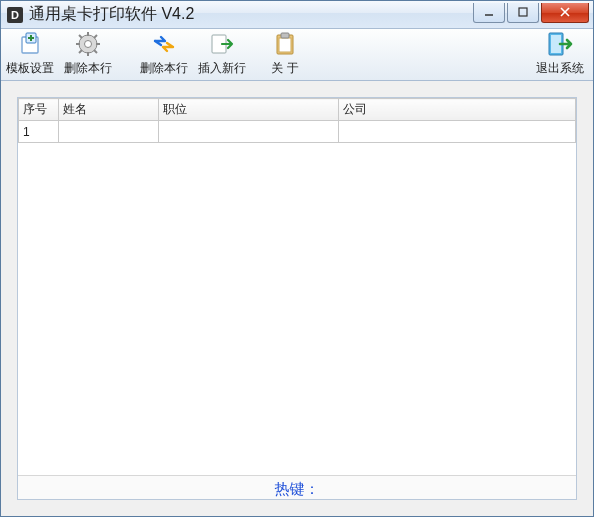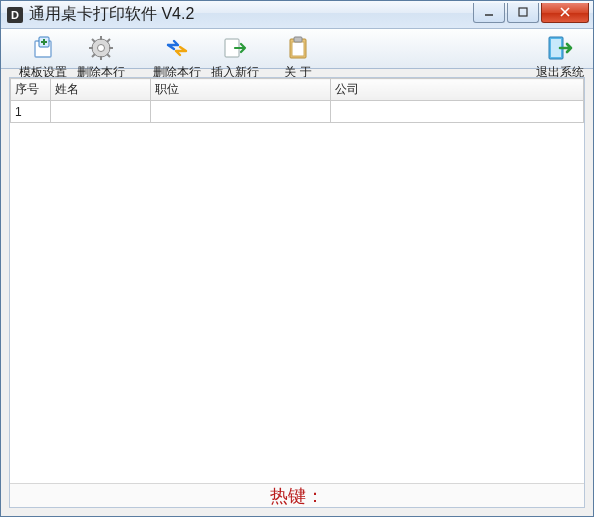--- a/index.html
+++ b/index.html
@@ -62,26 +62,26 @@
   .titlebar .ctrl.close {
     width: 48px;
     background: linear-gradient(to bottom, #e9816e 0%, #d6492a 50%, #c62f10 51%, #e05a3c 100%);
     color: #fff;
     border-color: #8a2a15;
     margin-right: 4px;
   }
   .ctrl svg { width: 10px; height: 10px; }
   
   .toolbar {
-    height: 40px;
+    height: 52px;
     background: linear-gradient(to bottom, #fdfefe 0%, #eef3f8 60%, #e4ecf4 100%);
     border-bottom: 1px solid #a9bcd3;
     display: flex;
-    align-items: flex-start;
-    padding: 2px 4px 0 13px;
+    align-items: flex-end;
+    padding: 2px 4px 0 0;
   }
   .tgroup { display: flex; }
   .tbtn {
     display: flex;
     flex-direction: column;
     align-items: center;
     justify-content: center;
     padding: 2px 4px 2px 4px;
     min-width: 50px;
     cursor: pointer;
@@ -103,21 +103,21 @@
     width: 1px;
     margin: 6px 4px;
     background: #b9c8da;
     border-right: 1px solid #fff;
   }
   .tspacer { flex: 1; }
   
   .content {
     flex: 1;
     background: #fff;
-    margin: 8px;
+    margin: 16px;
     border: 1px solid #b9c8da;
     display: flex;
     flex-direction: column;
     overflow: hidden;
   }
   .grid-wrap {
     flex: 1;
     overflow: auto;
     background: #fff;
   }
@@ -139,24 +139,24 @@
   table.grid th {
     background: linear-gradient(to bottom, #fdfdfd, #efefef);
   }
   .col-idx { width: 40px; }
   .col-name { width: 100px; }
   .col-pos { width: 180px; }
   
   .footer {
     height: 24px;
     display: flex;
-    align-items: flex-start;
+    align-items: flex-end;
     justify-content: center;
-    font-size: 18px;
-    color: #b91c1c;
+    font-size: 15px;
+    color: #1d4ed8;
     border-top: 1px solid #d7d7d7;
     background: #fafafa;
   }
 </style>
 </head>
 <body>
 
 <div class="window">
 
   <div class="titlebar">

